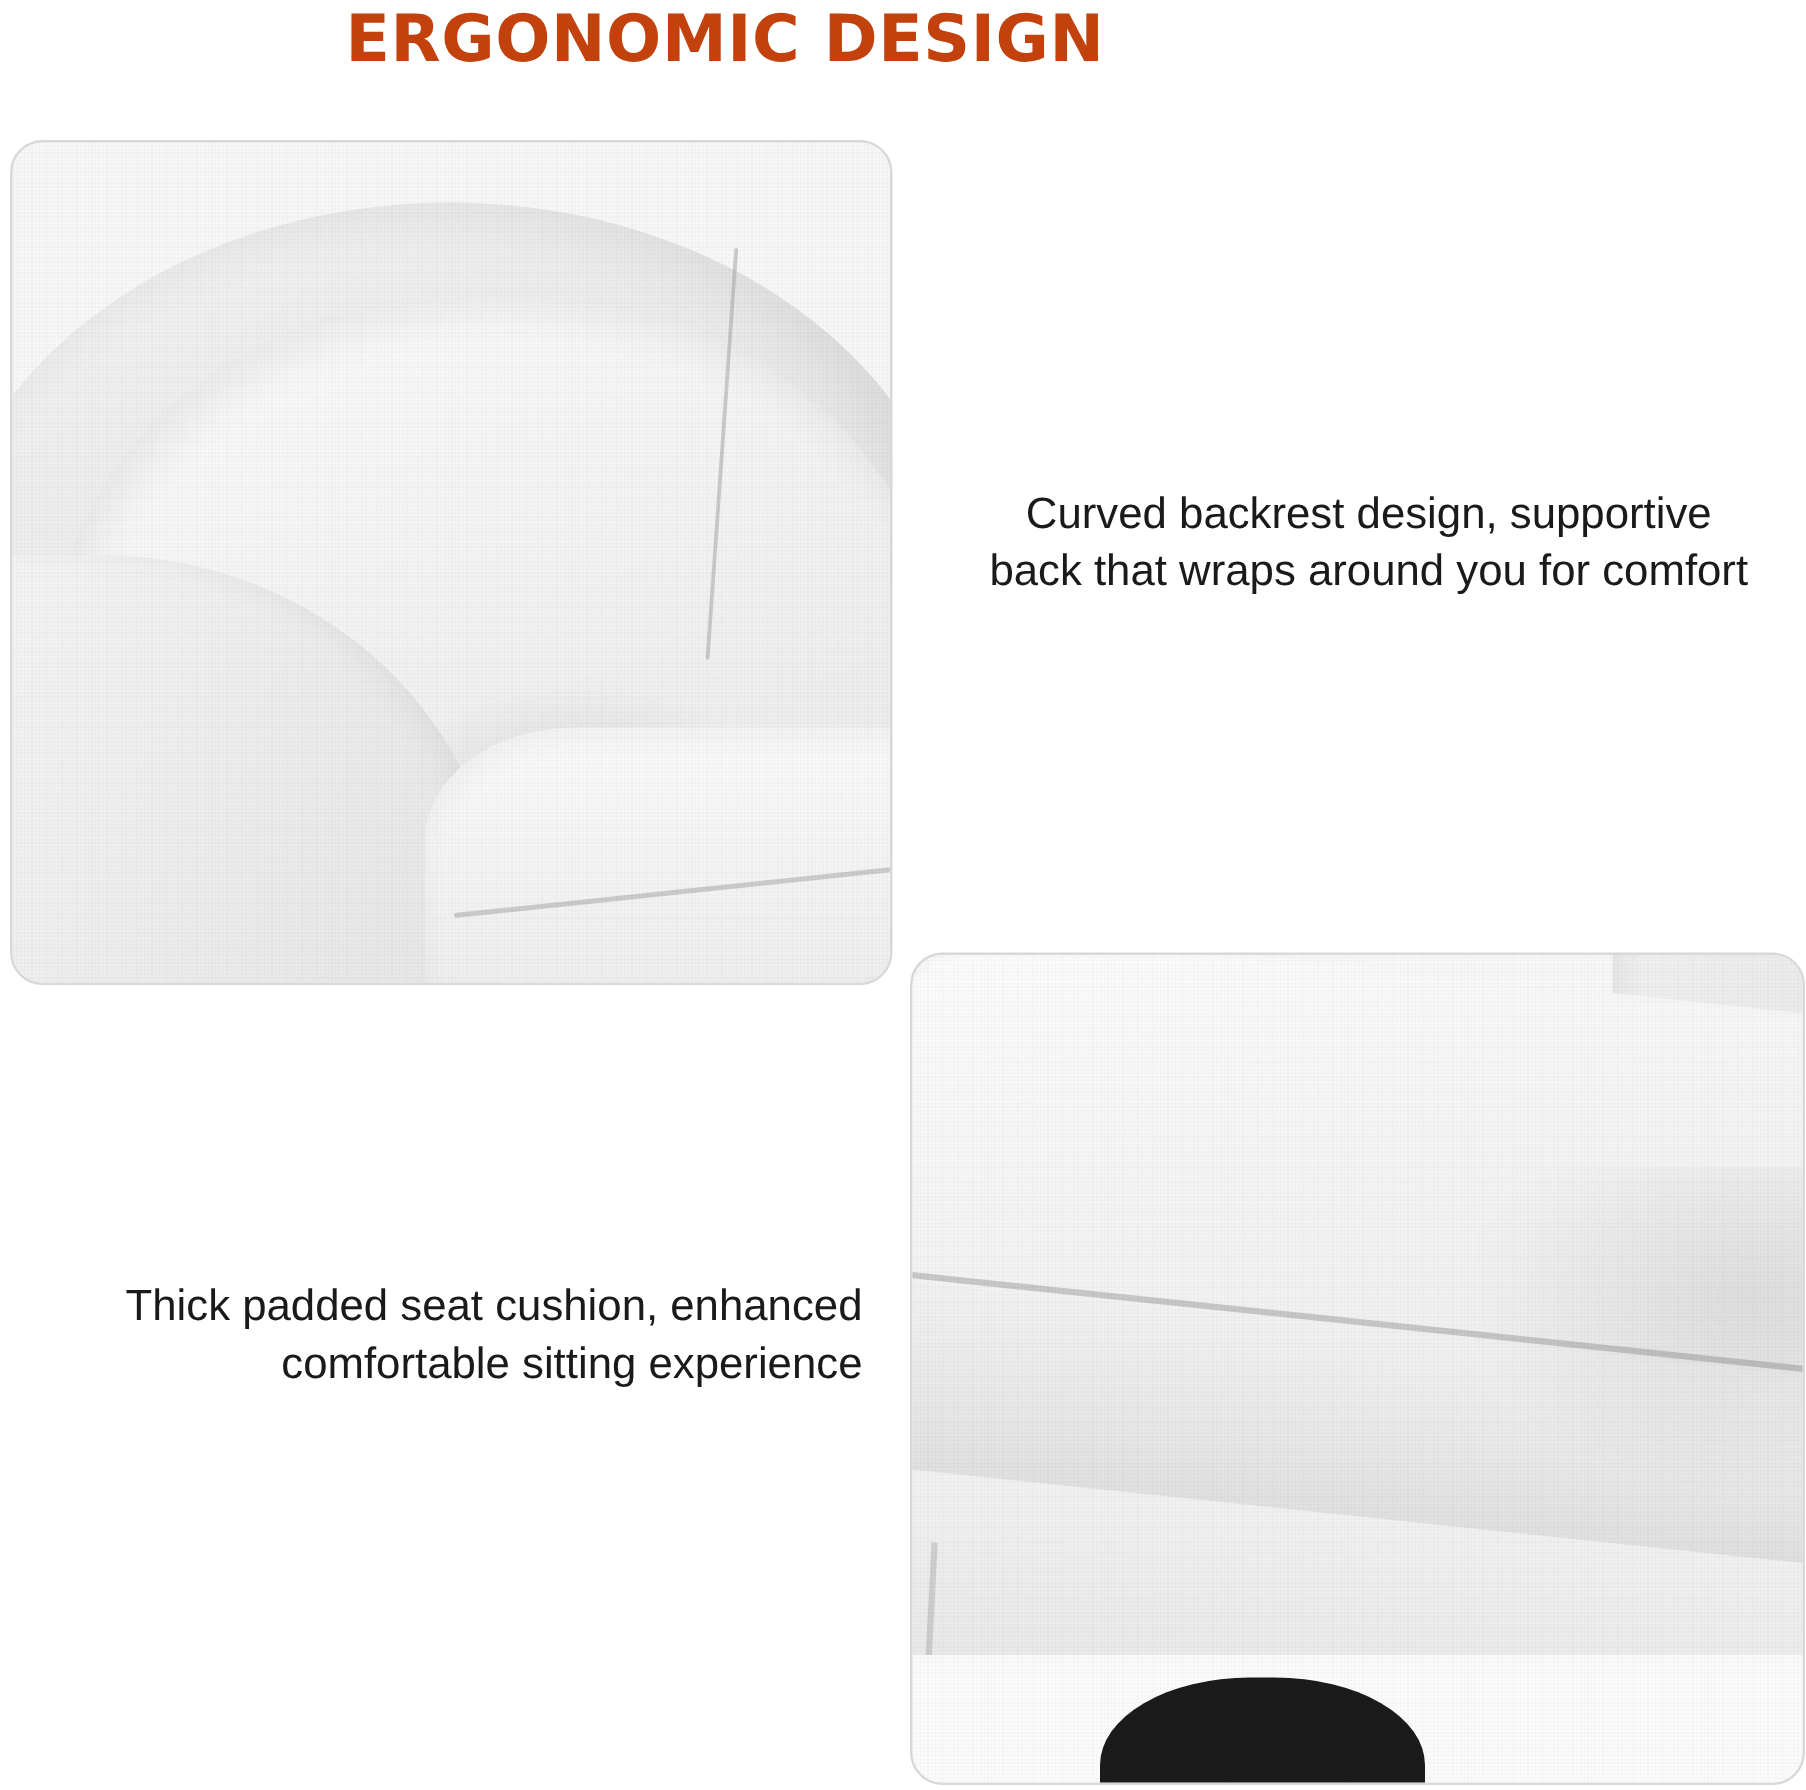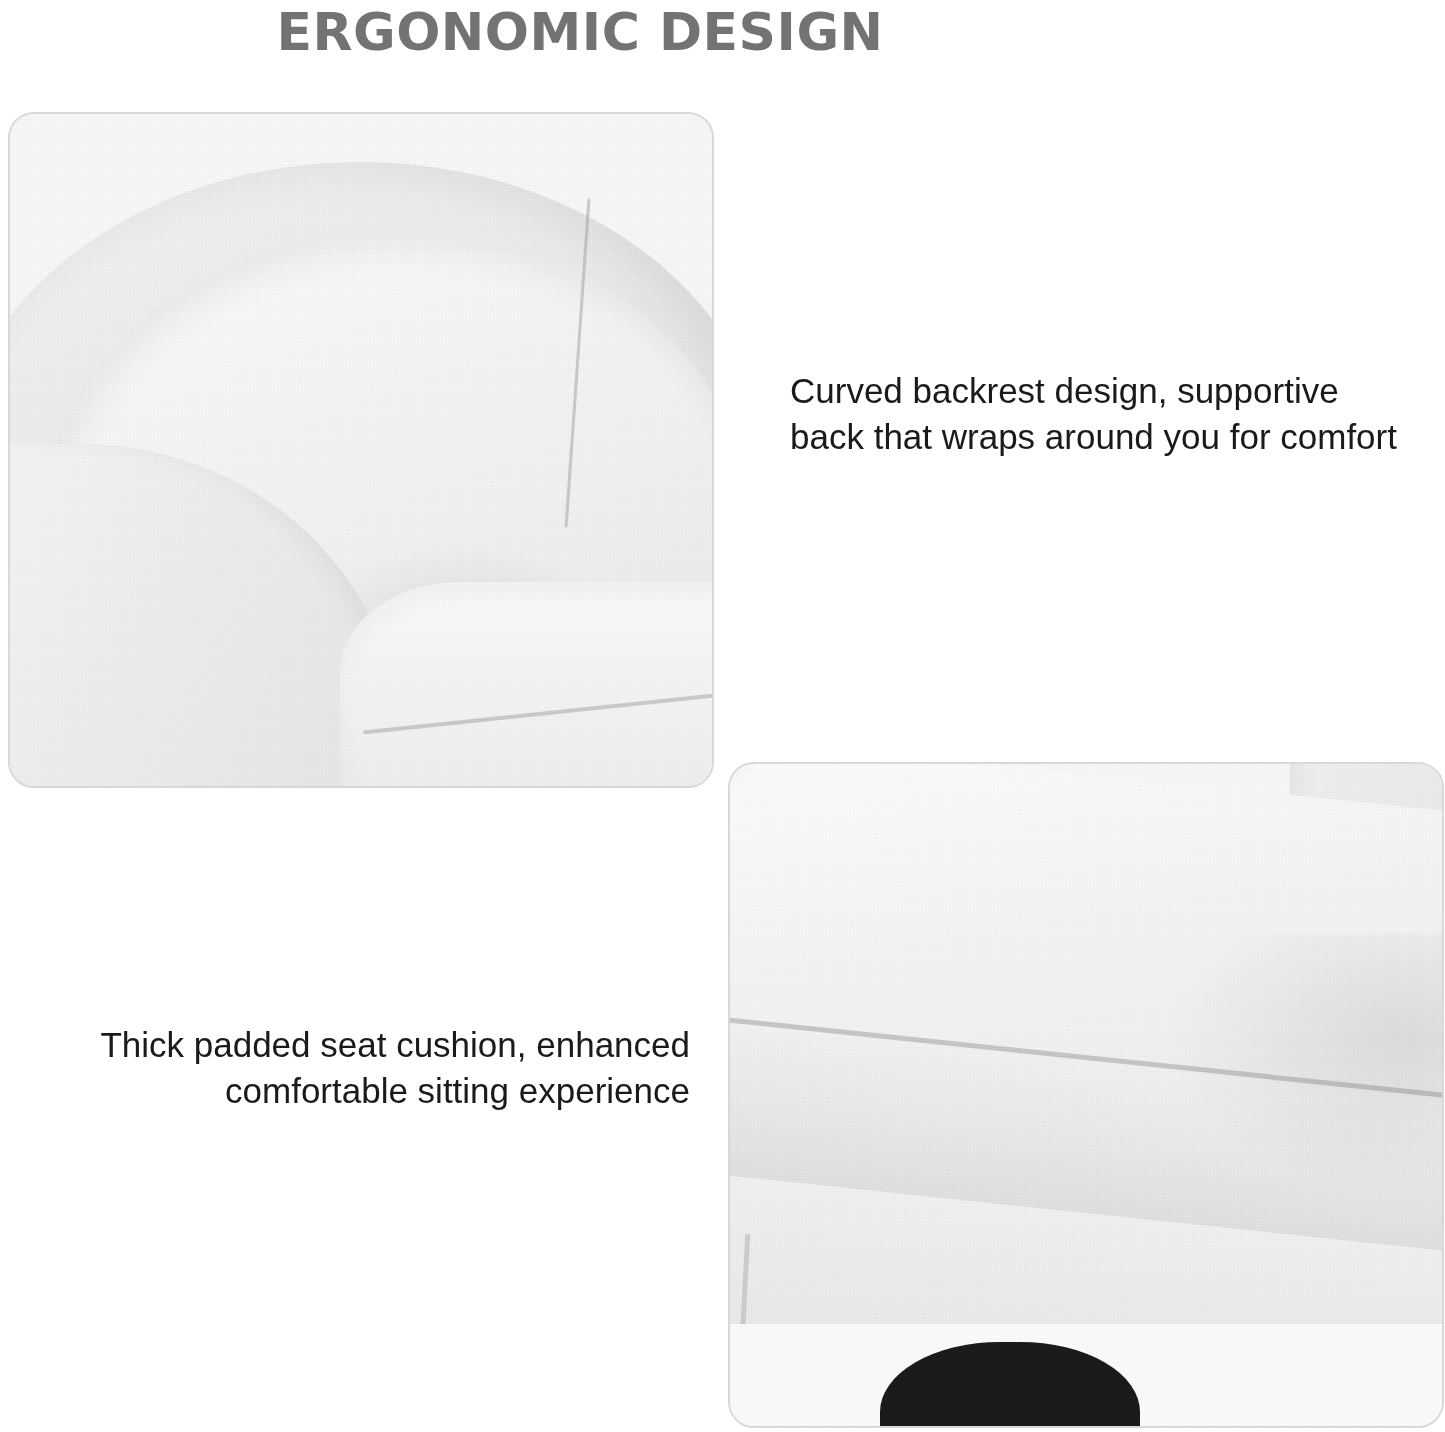--- a/index.html
+++ b/index.html
@@ -18,21 +18,21 @@
   
   .title {
     position: absolute;
     top: 2px;
     left: 0;
     width: 1160px;
     text-align: center;
     font-size: 52px;
     font-weight: bold;
     letter-spacing: 0.5px;
-    color: #737373;
+    color: #c2410c;
     font-family: "DejaVu Sans", sans-serif;
   }
 
   
   .photo-panel {
     position: absolute;
     border: 2px solid #d8d8d8;
     border-radius: 26px;
     overflow: hidden;
     background: #f2f2f2;
@@ -56,22 +56,23 @@
   .caption {
     position: absolute;
     color: #1a1a1a;
     font-size: 35px;
     line-height: 1.32;
     font-family: "Liberation Sans", sans-serif;
   }
 
   #caption-backrest {
     left: 790px;
-    top: 368px;
+    top: 388px;
     width: 610px;
+    text-align: center;
   }
 
   #caption-cushion {
     left: 60px;
     top: 1022px;
     width: 630px;
     text-align: right;
   }
 
   

